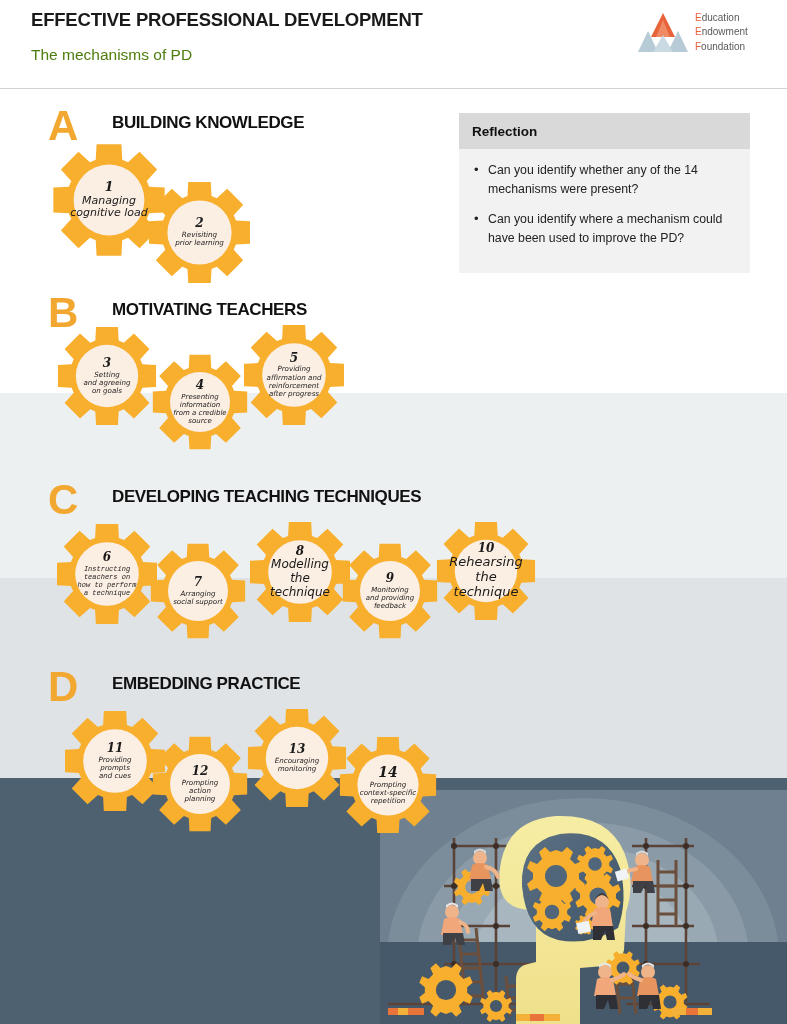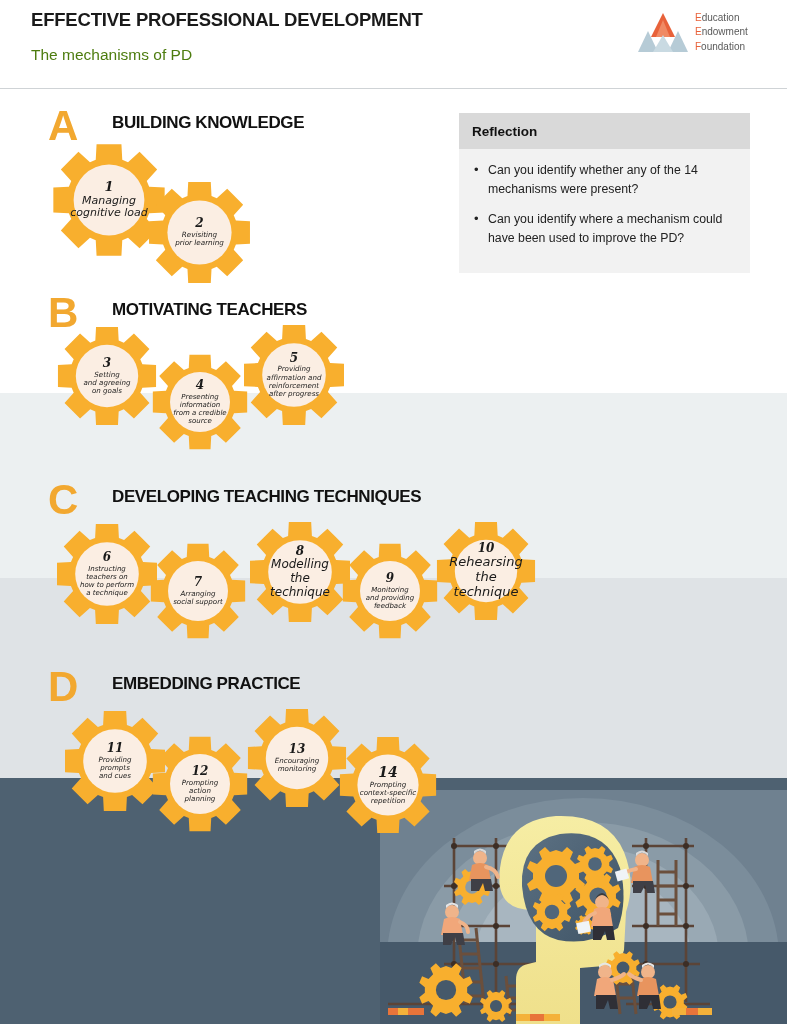--- a/index.html
+++ b/index.html
@@ -583,21 +583,21 @@
         <div class="sec-title">DEVELOPING TEACHING TECHNIQUES</div>
         <div class="gear" style="left: 54px; top: 42px; width: 106px; height: 106px;">
           <svg width="106" height="106" viewBox="-60 -60 120 120">
             <g>
               <path d="M-13.48,-40.83 L-12.65,-56.60 L12.65,-56.60 L13.48,-40.83 L19.34,-38.40 L31.08,-48.97 L48.97,-31.08 L38.40,-19.34 L40.83,-13.48 L56.60,-12.65 L56.60,12.65 L40.83,13.48 L38.40,19.34 L48.97,31.08 L31.08,48.97 L19.34,38.40 L13.48,40.83 L12.65,56.60 L-12.65,56.60 L-13.48,40.83 L-19.34,38.40 L-31.08,48.97 L-48.97,31.08 L-38.40,19.34 L-40.83,13.48 L-56.60,12.65 L-56.60,-12.65 L-40.83,-13.48 L-38.40,-19.34 L-48.97,-31.08 L-31.08,-48.97 L-19.34,-38.40 Z" fill="#F8AF2E"></path>
               <circle r="36" fill="#FBEEE3"></circle>
             </g>
           </svg>
           <div class="gear-label">
             <div class="gear-num" style="font-size: 12px;">6</div>
-            <div class="gear-text" style="font-size: 7px;">
+            <div class="gear-text" style="font-size: 7px; font-family: Liberation Mono, monospace;">
               <div>Instructing</div>
               <div>teachers on</div>
               <div>how to perform</div>
               <div>a technique</div>
             </div>
           </div>
         </div>
         <div class="gear" style="left: 148px; top: 62px; width: 100px; height: 100px;">
           <svg width="100" height="100" viewBox="-60 -60 120 120">
             <g>

